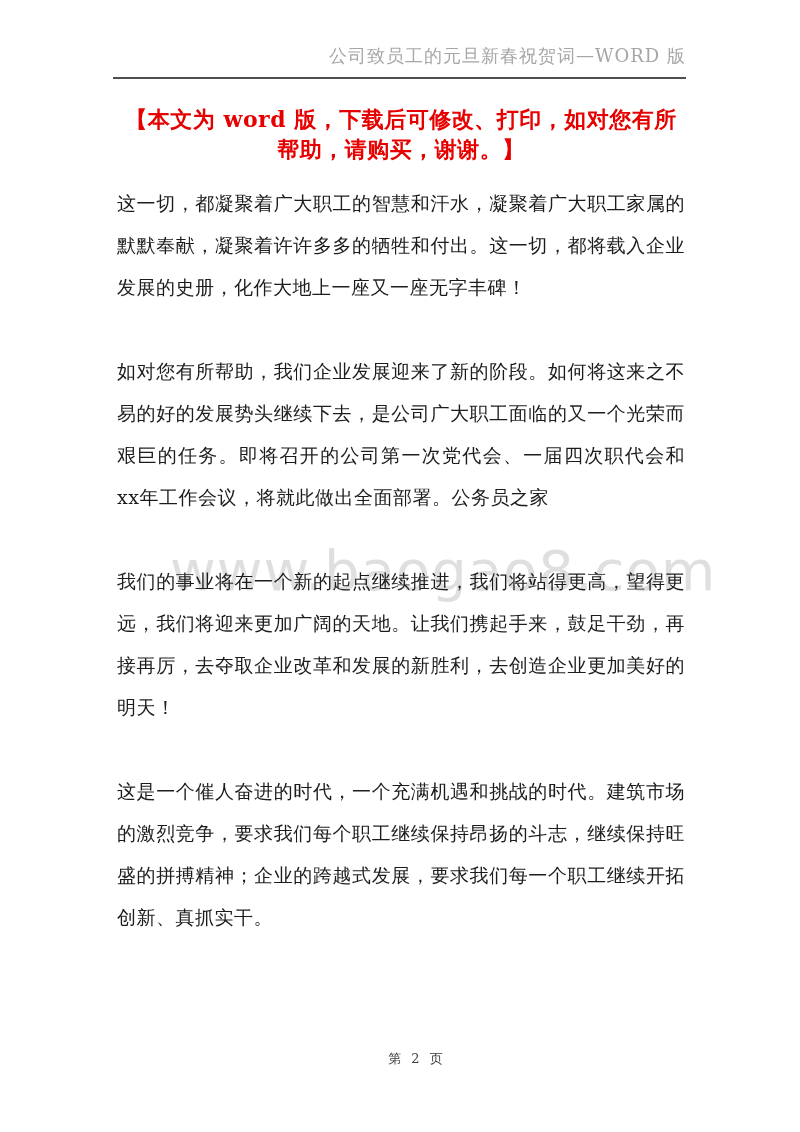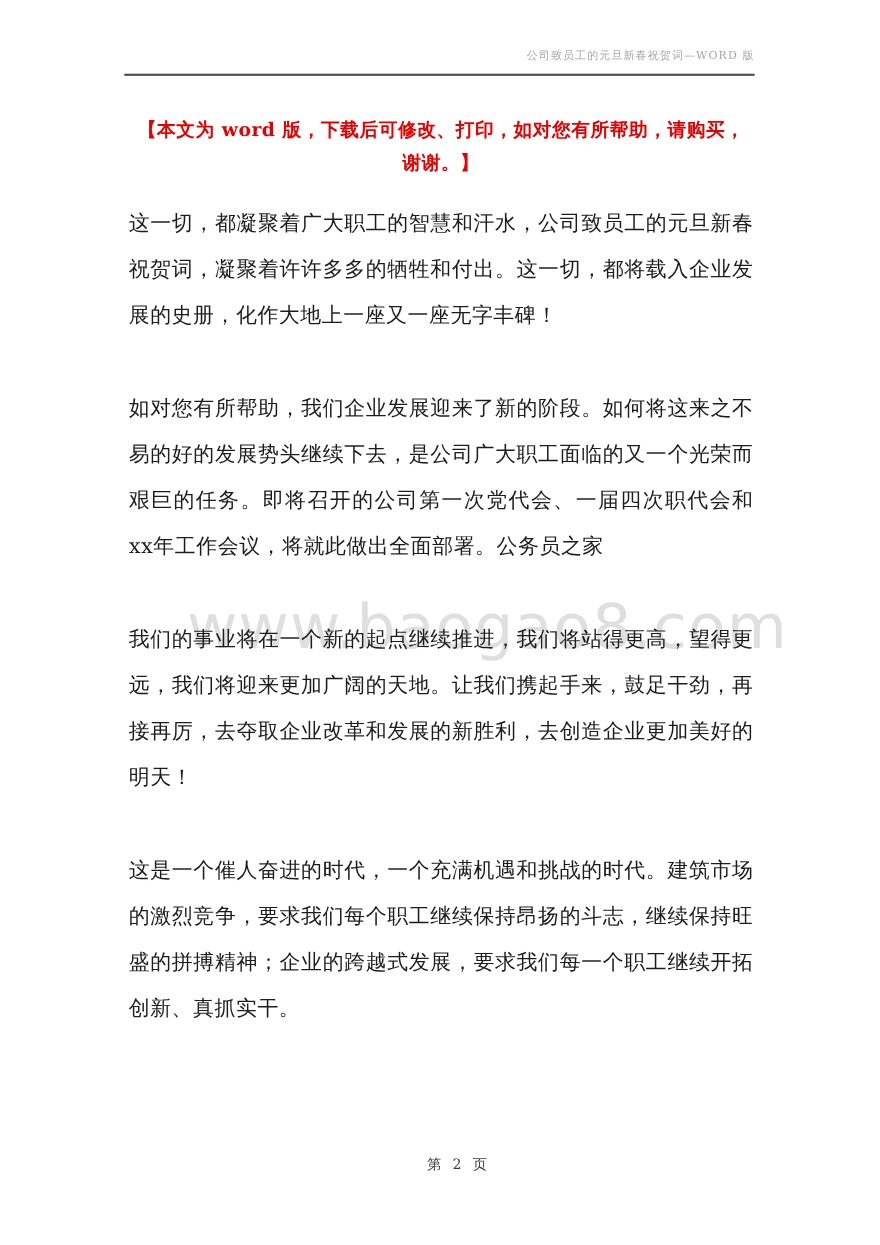--- a/index.html
+++ b/index.html
@@ -15,21 +15,21 @@
     overflow: hidden;
     font-family: "DejaVu Serif", serif;
   }
   .doc-header {
     position: absolute;
     left: 113px;
     top: 44px;
     width: 573px;
     text-align: right;
     font-family: "DejaVu Serif", serif;
-    font-size: 10px;
+    font-size: 18px;
     color: #a6a6a6;
     padding-bottom: 9px;
     border-bottom: 2px solid #4f4f4f;
     letter-spacing: 1px;
   }
   .watermark {
     position: absolute;
     left: 170px;
     top: 498px;
     font-family: "DejaVu Sans", sans-serif;
@@ -42,21 +42,21 @@
     margin-top: 40px;
   }
   .doc-content {
     position: absolute;
     left: 117px;
     top: 104px;
     width: 568px;
     z-index: 1;
   }
   .notice {
-    font-size: 17px;
+    font-size: 22px;
     line-height: 30px;
     color: #e60000;
     text-align: center;
     margin: 0 0 18px 0;
     font-weight: bold;
     letter-spacing: 0.5px;
   }
   .body-text p {
     margin: 0 0 42px 0;
     font-size: 19px;
@@ -87,21 +87,21 @@
   <div class="doc-header">
     <span>公司致员工的元旦新春祝贺词—WORD 版</span>
   </div>
 
   <div class="watermark">www.baogao8.com</div>
 
   <div class="doc-content">
     <p class="notice">【本文为 word 版，下载后可修改、打印，如对您有所帮助，请购买，谢谢。】</p>
 
     <div class="body-text">
-        <p>这一切，都凝聚着广大职工的智慧和汗水，公司致员工的元旦新春祝贺词，凝聚着许许多多的牺牲和付出。这一切，都将载入企业发展的史册，化作大地上一座又一座无字丰碑！</p>
+        <p>这一切，都凝聚着广大职工的智慧和汗水，凝聚着广大职工家属的默默奉献，凝聚着许许多多的牺牲和付出。这一切，都将载入企业发展的史册，化作大地上一座又一座无字丰碑！</p>
         <p>如对您有所帮助，我们企业发展迎来了新的阶段。如何将这来之不易的好的发展势头继续下去，是公司广大职工面临的又一个光荣而艰巨的任务。即将召开的公司第一次党代会、一届四次职代会和xx年工作会议，将就此做出全面部署。公务员之家</p>
         <p>我们的事业将在一个新的起点继续推进，我们将站得更高，望得更远，我们将迎来更加广阔的天地。让我们携起手来，鼓足干劲，再接再厉，去夺取企业改革和发展的新胜利，去创造企业更加美好的明天！</p>
         <p>这是一个催人奋进的时代，一个充满机遇和挑战的时代。建筑市场的激烈竞争，要求我们每个职工继续保持昂扬的斗志，继续保持旺盛的拼搏精神；企业的跨越式发展，要求我们每一个职工继续开拓创新、真抓实干。</p>
       </div>
   </div>
 
   <div class="doc-footer">第 2 页</div>
 
 </div>
 

